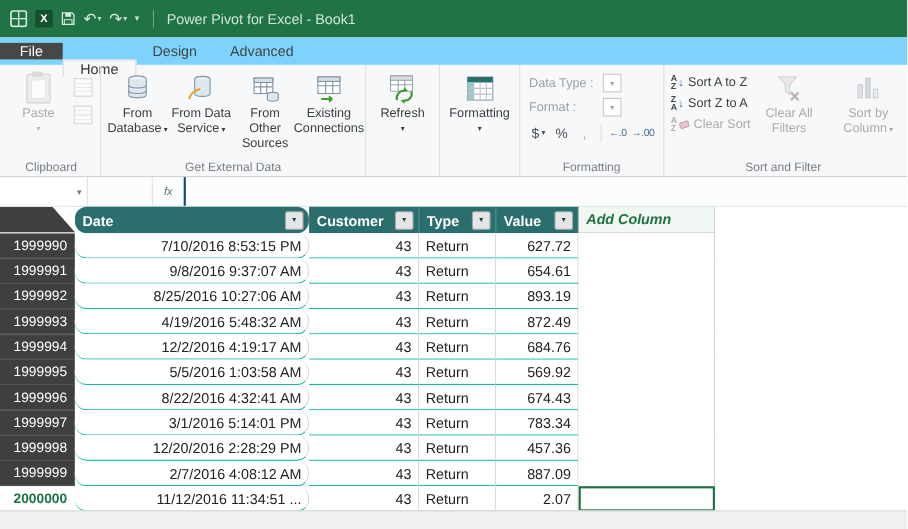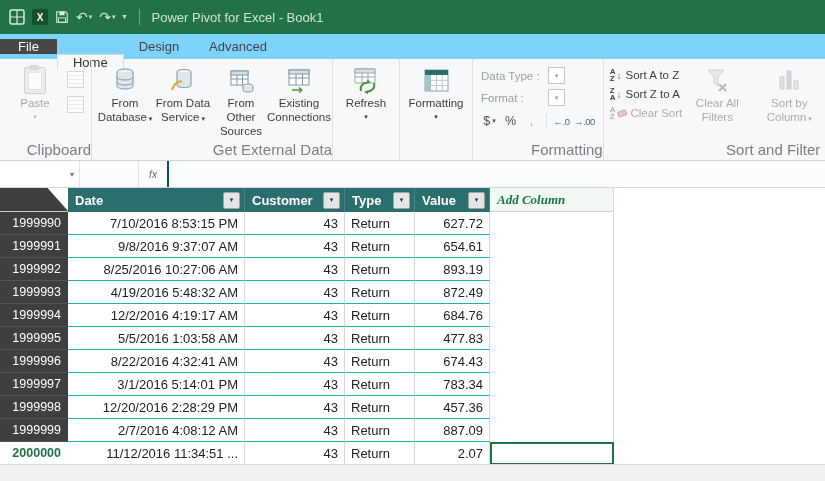--- a/index.html
+++ b/index.html
@@ -21,21 +21,21 @@
   
   .tabrow{height:25px;background:#7dd3fc;display:flex;align-items:center;}
   .tab{padding:0 15px;display:flex;align-items:center;font-size:13px;color:#444;}
   .tab.file{background:#474747;color:#fff;padding:0 18px;}
   .tab.active{background:#f7f8f9;border:1px solid #d8dadc;border-bottom:none;color:#333;margin-top:30px;}
 
   
   .ribbon{height:102px;background:#f7f8f9;border-bottom:1px solid #cfd1d2;display:flex;align-items:stretch;padding:0 2px;box-sizing:border-box;}
   .group{position:relative;border-right:1px solid #dde0e2;padding:2px 4px 16px;display:flex;align-items:flex-start;}
   .group:last-child{border-right:none;}
-  .grouplabel{position:absolute;left:0;right:0;bottom:2px;text-align:right;font-size:15px;color:#7b7f83;white-space:nowrap;}
+  .grouplabel{position:absolute;left:0;right:0;bottom:2px;text-align:center;font-size:11px;color:#7b7f83;white-space:nowrap;}
   .bigbtn{width:56px;display:flex;flex-direction:column;align-items:center;gap:2px;padding:4px 1px;
           font-size:11.5px;line-height:1.2;text-align:center;color:#3b3e40;border-radius:2px;}
   .bigbtn .lbl{display:block;}
   .inlinecaret{font-size:7px;margin-left:2px;color:inherit;}
   .blockcaret{font-size:7px;color:#3b3e40;}
   .dis{color:#a9abad !important;}
   .dis .ic{opacity:.45;filter:grayscale(70%);}
   .dis .blockcaret{color:#b6b8ba;}
   .ic{height:30px;display:flex;align-items:center;justify-content:center;}
 
@@ -74,22 +74,22 @@
   .namebox{width:80px;background:#fff;border-right:1px solid #e0e2e4;display:flex;align-items:center;justify-content:flex-end;padding-right:5px;box-sizing:border-box;}
   .namebox .car{font-size:8px;color:#6f7478;}
   .nbgap{width:58px;border-right:1px solid #e0e2e4;}
   .fxbtn{width:28px;display:flex;align-items:center;justify-content:center;border-right:2px solid #0c4a6e;
          font-style:italic;font-family:Liberation Sans, sans-serif;color:#5f6a72;font-size:10px;}
   .finput{flex:1;background:#fbfcfc;}
 
   
   .grid{background:#fff;}
   .gheader{display:flex;height:24px;}
-  .w-num{width:68px;}  .w-date{width:177px;} .w-cust{width:100px;}
-  .w-type{width:70px;} .w-val{width:75px;}   .w-add{width:124px;font-family:Liberation Serif, serif;}
+  .w-num{width:68px;}  .w-date{width:213px;border-radius:11px;} .w-cust{width:100px;}
+  .w-type{width:70px;} .w-val{width:75px;}   .w-add{width:124px;}
   .corner{position:relative;background:#fff;border-bottom:1px solid #c9c9c9;box-sizing:border-box;}
   .corner .slant{position:absolute;inset:0;background:#3f3f3f;clip-path:polygon(0 0,70% 0,100% 100%,0 100%);}
   .hcell{background:#2a6e6e;color:#fff;font-weight:bold;display:flex;align-items:center;justify-content:space-between;
          padding:0 4px 0 7px;border-right:1px solid #4a8585;box-sizing:border-box;font-size:13px;}
   .filterbtn{width:15px;height:15px;background:#e3e5e6;border:1px solid #9fa3a6;border-radius:2px;
              font-size:7px;color:#333;display:flex;align-items:center;justify-content:center;flex:none;}
   .hcell.addcol{background:#f1f8f3;color:#1e7145;font-style:italic;font-weight:bold;
                 border-right:1px solid #d6d6d6;border-bottom:1px solid #d6d6d6;justify-content:flex-start;}
   .hfill{flex:1;background:#fff;}
   .grow{display:flex;height:23px;}
@@ -404,21 +404,21 @@
           <div class="cell w-cust al-r">43</div>
           <div class="cell w-type">Return</div>
           <div class="cell w-val al-r">684.76</div>
           <div class="cell w-add addc"></div>
         </div>
         <div class="grow">
           <div class="rnum w-num">1999995</div>
           <div class="cell w-date al-r">5/5/2016 1:03:58 AM</div>
           <div class="cell w-cust al-r">43</div>
           <div class="cell w-type">Return</div>
-          <div class="cell w-val al-r">477.83</div>
+          <div class="cell w-val al-r">569.92</div>
           <div class="cell w-add addc"></div>
         </div>
         <div class="grow">
           <div class="rnum w-num">1999996</div>
           <div class="cell w-date al-r">8/22/2016 4:32:41 AM</div>
           <div class="cell w-cust al-r">43</div>
           <div class="cell w-type">Return</div>
           <div class="cell w-val al-r">674.43</div>
           <div class="cell w-add addc"></div>
         </div>

